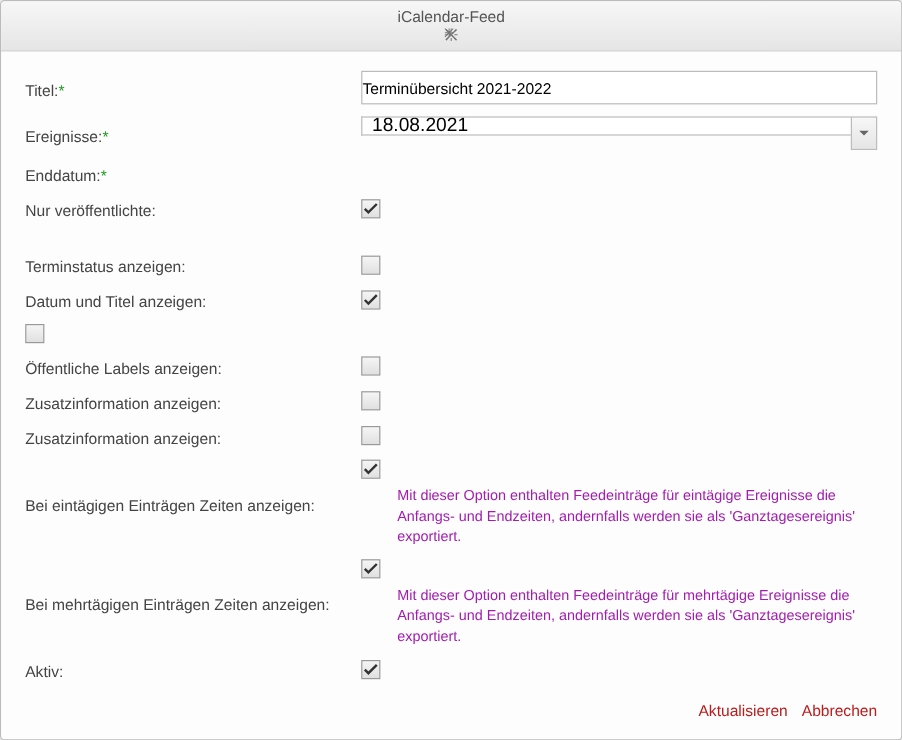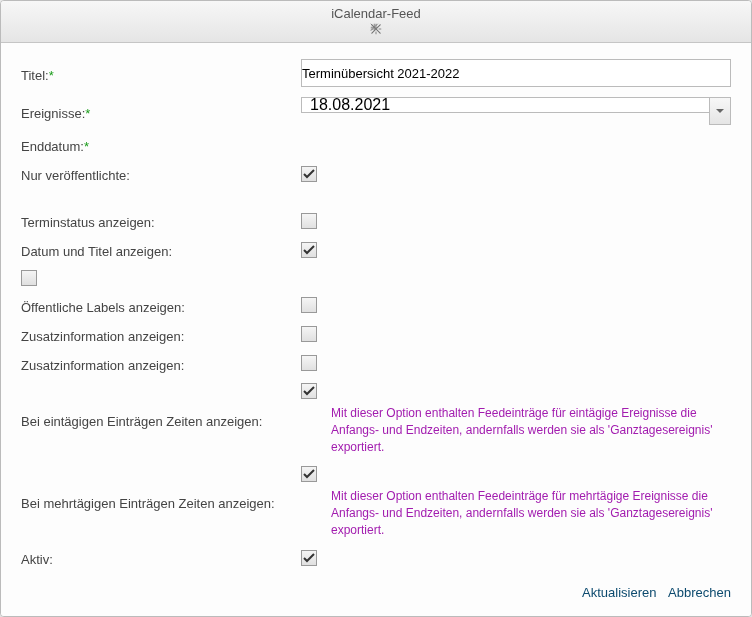--- a/index.html
+++ b/index.html
@@ -18,21 +18,21 @@
 .combo { display: flex; width: 100%; }
 .combo input { flex: 1; height: 16px; border: 1px solid #bbb; border-right: none; padding: 0 8px; font-size: 16px; background: #fff; }
 .combo-btn { width: 22px; height: 28px; border: 1px solid #bbb; background: linear-gradient(to bottom, #f7f7f7, #e5e5e5); display: flex; align-items: center; justify-content: center; cursor: pointer; }
 .combo-btn svg { width: 8px; height: 8px; fill: #666; }
 .chk { width: 16px; height: 16px; border: 1px solid #999; background: linear-gradient(to bottom, #f5f5f5, #e0e0e0); display: inline-flex; align-items: center; justify-content: center; cursor: pointer; vertical-align: middle; }
 .chk svg { width: 12px; height: 12px; display: none; }
 .chk.checked svg { display: block; }
 .help { color: #a21caf; font-size: 12px; margin-top: 6px; line-height: 1.4; margin-left: 30px; }
 .spacer { height: 18px; }
 .footer { text-align: right; padding: 8px 0 6px 0; }
-.link-btn { color: #0c4a6e; font-size: 13px; cursor: pointer; margin-left: 8px; text-decoration: none; }
+.link-btn { color: #b91c1c; font-size: 13px; cursor: pointer; margin-left: 8px; text-decoration: none; }
 </style>
 </head>
 <body>
 
 <div class="dialog">
   <div class="titlebar">
     <span class="titlebar-text">iCalendar-Feed</span>
     <span class="titlebar-close">
       <svg viewBox="0 0 16 16">
           <path d="M2 2 L6 6 L2 10 M10 2 L6 6 L10 10 M6 2 L6 10 M2 6 L10 6" stroke="#777" stroke-width="1" fill="none"></path>

